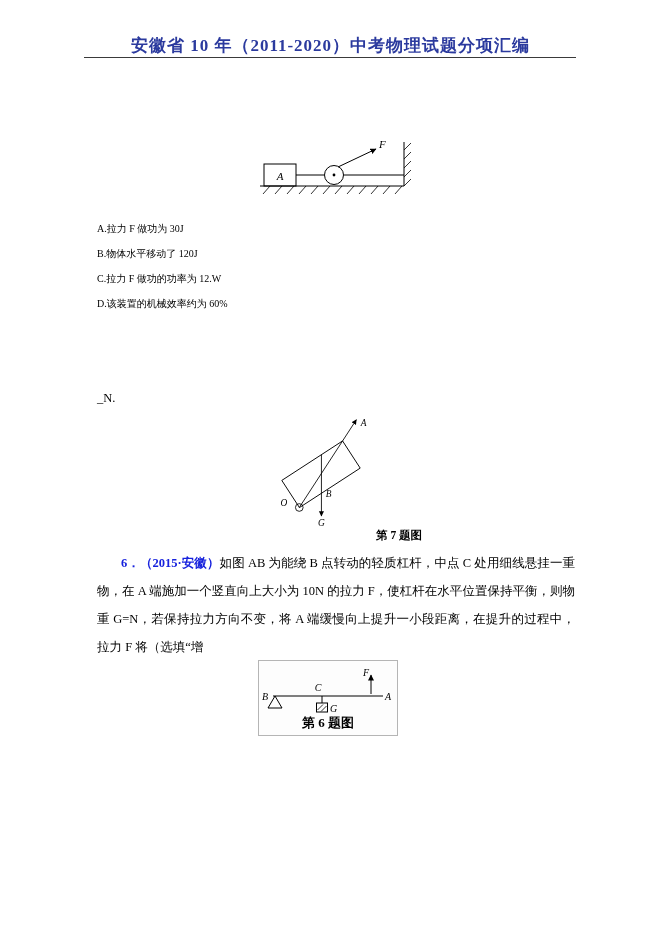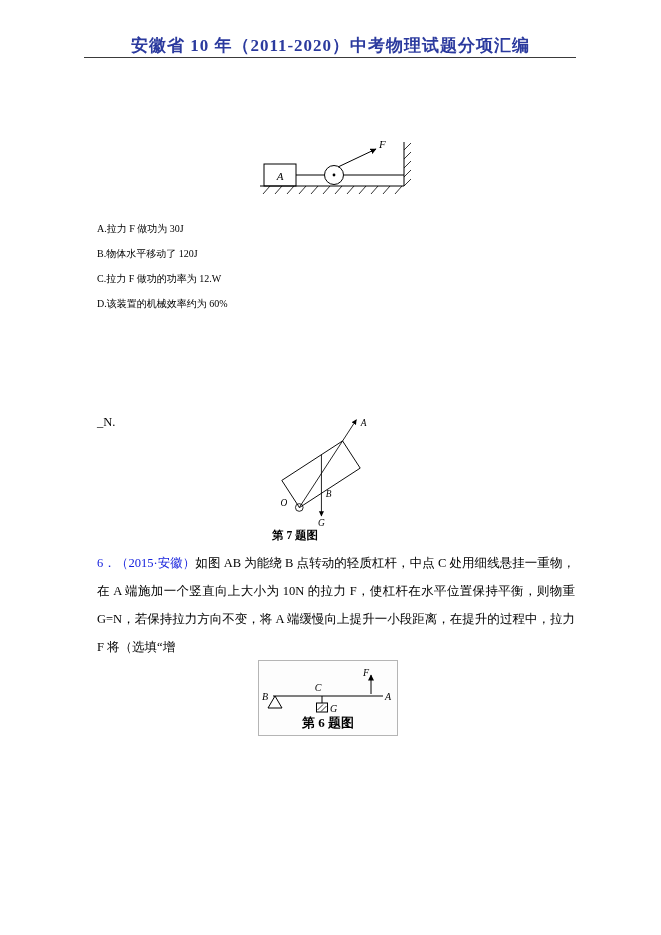--- a/index.html
+++ b/index.html
@@ -35,29 +35,30 @@
     position: absolute;
     left: 97px;
     width: 478px;
     font-size: 12.5px;
     line-height: 28px;
     text-align: justify;
     white-space: pre-wrap;
   }
   .qnum {
     color: var(--question_accent, #1722dd);
-    font-weight: normal;
+    font-weight: bold;
+    margin-left: 24px;
   }
   .options { position: absolute; left: 97px; width: 478px; }
   .opt { font-size: 10px; line-height: 25px; white-space: pre-wrap; }
   .fig { position: absolute; }
   .fig svg, .figbox svg { display: block; }
   .caption {
     position: absolute;
-    text-align: left;
+    text-align: right;
     font-size: 11.5px;
     font-weight: bold;
   }
   .figbox {
     position: absolute;
     width: 140px;
     height: 76px;
     border: 1px solid #b5b5b5;
     background: #fdfdfd;
     padding-top: 5px;
@@ -135,21 +136,21 @@
     </svg>
   </div>
 
   <div class="options" style="top:216px">
     <p class="opt">A.拉力 F 做功为 30J</p>
     <p class="opt">B.物体水平移动了 120J</p>
     <p class="opt">C.拉力 F 做功的功率为 12.W</p>
     <p class="opt">D.该装置的机械效率约为 60%</p>
   </div>
 
-  <p class="para" style="top:408px">_N.</p>
+  <p class="para" style="top:384px">_N.</p>
 
   <div class="fig" style="left:272px; top:412px">
     <svg width="150" height="116" viewBox="0 0 176 136">
       <defs>
         <marker id="ar2" markerWidth="8" markerHeight="8" refX="5.5" refY="3" orient="auto">
           <path d="M0,0 L6,3 L0,6 Z" fill="#000"></path>
         </marker>
       </defs>
 
       <rect class="lw" x="15" y="54" width="85" height="38" transform="rotate(-33 57.5 73)"></rect>

